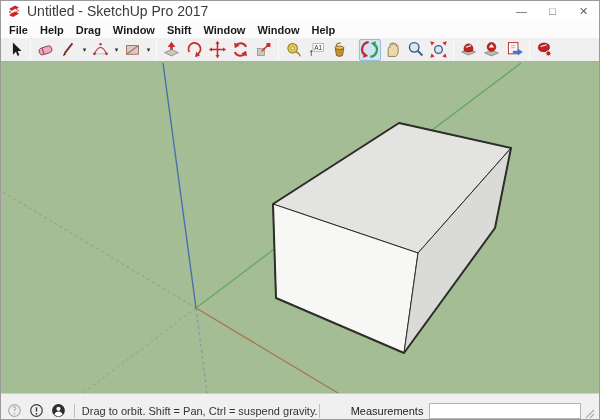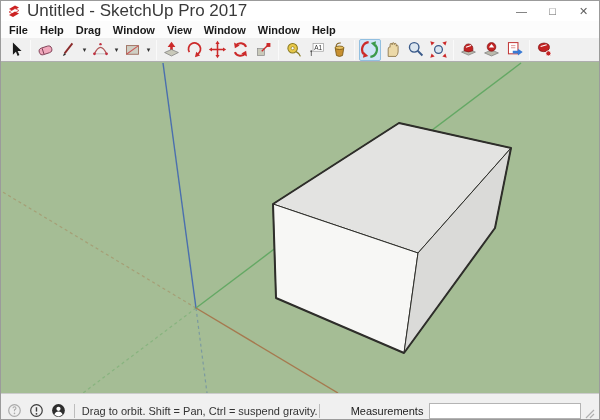--- a/index.html
+++ b/index.html
@@ -7,21 +7,21 @@
   .window {
     position:relative; width:600px; height:420px;
     border:1px solid #9b9b9b; background:#f0f0f0; overflow:hidden;
   }
   
   .titlebar {
     height:20px; background:#ffffff; display:flex; align-items:center;
     padding-left:6px;
   }
   .titlebar .logo { width:14px; height:14px; flex:0 0 auto; }
-  .titlebar .title { font-size:17px; color:#3a3a3a; margin-left:6px; flex:1 1 auto;
+  .titlebar .title { font-size:14px; color:#3a3a3a; margin-left:6px; flex:1 1 auto;
     white-space:nowrap; overflow:hidden; }
   .win-controls { display:flex; height:100%; }
   .win-btn {
     width:31px; height:100%; display:flex; align-items:center; justify-content:center;
     font-size:11px; color:#5f5f5f; cursor:default;
   }
   
   .menubar {
     height:17px; background:#fcfcfc; display:flex; align-items:center;
     padding-left:2px; font-size:11px; color:#1a1a1a;
@@ -80,21 +80,21 @@
       <div class="win-btn">□</div>
       <div class="win-btn">✕</div>
     </div>
   </div>
 
   <div class="menubar">
     <div class="menu-item">File</div>
     <div class="menu-item">Help</div>
     <div class="menu-item">Drag</div>
     <div class="menu-item">Window</div>
-    <div class="menu-item">View</div>
+    <div class="menu-item">Shift</div>
     <div class="menu-item">Window</div>
     <div class="menu-item">Window</div>
     <div class="menu-item">Help</div>
   </div>
 
   <div class="toolbar">
 
     <div class="tbtn">
       <svg viewBox="0 0 22 22">
         <polygon points="8,3 8,17 11.5,13.5 13.5,18.5 15.5,17.5 13.5,12.8 18,12.8" fill="#1a1a1a"></polygon>

